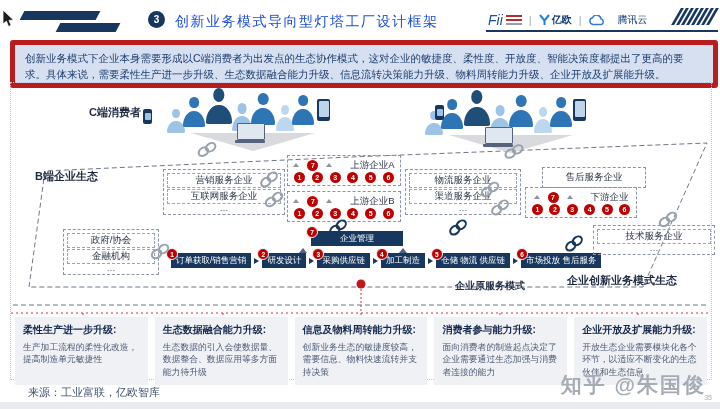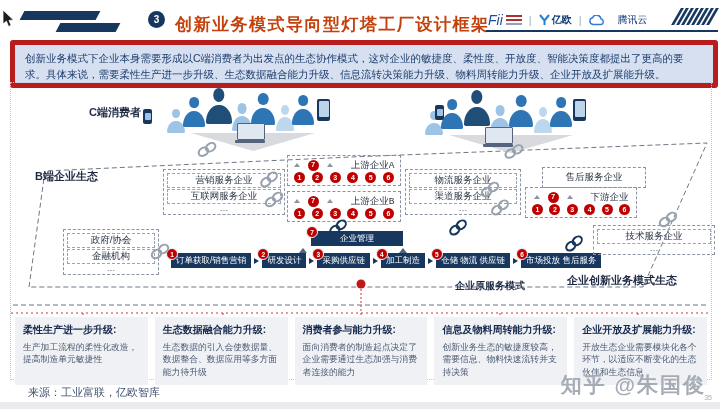--- a/index.html
+++ b/index.html
@@ -6,22 +6,22 @@
   #slide{position:relative;width:720px;height:409px;background:#ffffff;overflow:hidden;
          font-family:"Liberation Sans","DejaVu Sans",sans-serif;}
 
   
   .hdr-bar{position:absolute;background:#17375e;transform:skewX(-28deg);}
   #hdr-bar1{left:22px;top:11px;width:76px;height:9px;}
   #hdr-bar2{left:58px;top:23px;width:60px;height:9px;}
   #slide-badge{position:absolute;left:148px;top:11px;width:17px;height:17px;border-radius:50%;
                background:#17375e;color:#fff;font-size:10px;font-weight:bold;
                display:flex;align-items:center;justify-content:center;}
-  #page-title{position:absolute;left:175px;top:13px;font-size:17px;letter-spacing:1.5px;
-              color:#c2410c;font-weight:700;}
+  #page-title{position:absolute;left:175px;top:13px;font-size:14px;letter-spacing:1.5px;
+              color:#1d4ed8;font-weight:400;}
   #logo-row{position:absolute;left:488px;top:10px;height:20px;display:flex;align-items:center;gap:7px;}
   .logo-sep{color:#9fb0c6;font-size:11px;}
   #logo-fii{font-style:italic;font-weight:400;font-size:14px;color:#1d4f9e;display:flex;align-items:flex-start;gap:3px;}
   .fii-lines{display:flex;flex-direction:column;gap:2px;margin-top:3px;}
   .fii-lines i{display:block;width:16px;height:2px;background:#b03030;}
   .fii-lines i:last-child{background:#8fa0b8;}
   #logo-yiou{display:flex;align-items:center;gap:2px;font-size:10px;font-weight:bold;color:#123a75;}
   #logo-tencent{display:flex;align-items:center;gap:13px;font-size:10px;font-weight:normal;color:#123a75;}
   #hdr-underline{position:absolute;left:486px;top:30px;width:232px;height:2px;background:#17375e;}
   #hdr-slashes{position:absolute;left:676px;top:8px;display:flex;gap:2px;}
@@ -55,21 +55,21 @@
   .dev-tablet i{position:absolute;left:1.5px;top:2px;width:10px;height:16px;background:#bcd4ec;border-radius:1px;}
 
   
   .dash-box{position:absolute;border:1px dashed #8a94a4;padding:2px;box-sizing:border-box;}
   .dash-row{border:1px dashed #9aa3b2;margin:1px;font-size:9.5px;color:#2a3344;
             display:flex;align-items:center;justify-content:center;height:13px;white-space:nowrap;}
   .dots-row{font-size:9px;color:#566;text-align:center;line-height:7px;}
 
   
   .ent-box{position:absolute;border:1px dashed #8a94a4;box-sizing:border-box;padding:2px 4px;}
-  .ent-top{display:flex;align-items:center;justify-content:center;gap:8px;height:14px;font-family:Liberation Mono, monospace;}
+  .ent-top{display:flex;align-items:center;justify-content:center;gap:8px;height:14px;}
   .ent-label{font-size:9.5px;color:#2a3344;margin-left:10px;white-space:nowrap;}
   .ent-nodes{display:flex;justify-content:space-between;align-items:center;padding:0 2px;}
   .num{width:11px;height:11px;border-radius:50%;background:#c00000;color:#fff;font-size:7px;
        font-weight:bold;display:flex;align-items:center;justify-content:center;flex:0 0 auto;}
   .tri-up{width:0;height:0;border-left:3px solid transparent;border-right:3px solid transparent;
           border-bottom:4px solid #8a94a4;}
 
   
   .nbox{position:relative;background:#17375e;color:#fff;font-size:8.5px;height:15px;
         display:flex;align-items:center;justify-content:center;padding:0 5px;white-space:nowrap;text-align:center;}
@@ -388,26 +388,26 @@
     <div id="upgrades">
       <div class="card">
         <h4>柔性生产进一步升级:</h4>
         <p>生产加工流程的柔性化改造，提高制造单元敏捷性</p>
       </div>
       <div class="card">
         <h4>生态数据融合能力升级:</h4>
         <p>生态数据的引入会使数据量、数据整合、数据应用等多方面能力待升级</p>
       </div>
       <div class="card">
+        <h4>信息及物料周转能力升级:</h4>
+        <p>创新业务生态的敏捷度较高，需要信息、物料快速流转并支持决策</p>
+      </div>
+      <div class="card">
         <h4>消费者参与能力升级:</h4>
         <p>面向消费者的制造起点决定了企业需要通过生态加强与消费者连接的能力</p>
-      </div>
-      <div class="card">
-        <h4>信息及物料周转能力升级:</h4>
-        <p>创新业务生态的敏捷度较高，需要信息、物料快速流转并支持决策</p>
       </div>
       <div class="card">
         <h4>企业开放及扩展能力升级:</h4>
         <p>开放生态企业需要模块化各个环节，以适应不断变化的生态伙伴和生态信息</p>
       </div>
     </div>
   </div>
 
   <div id="source">来源：工业富联，亿欧智库</div>
   <div id="watermark">知乎 @朱国俊</div>

